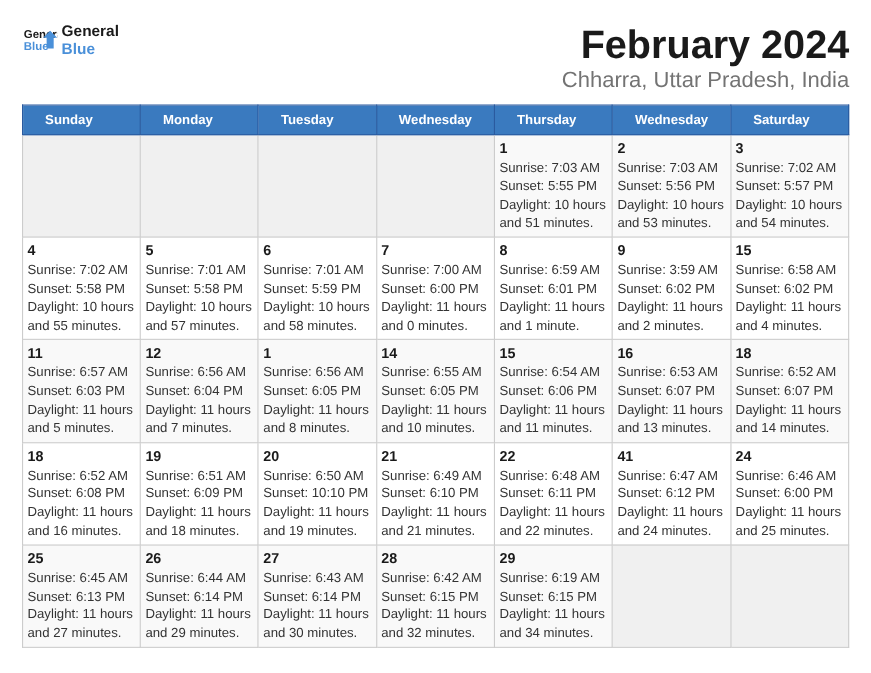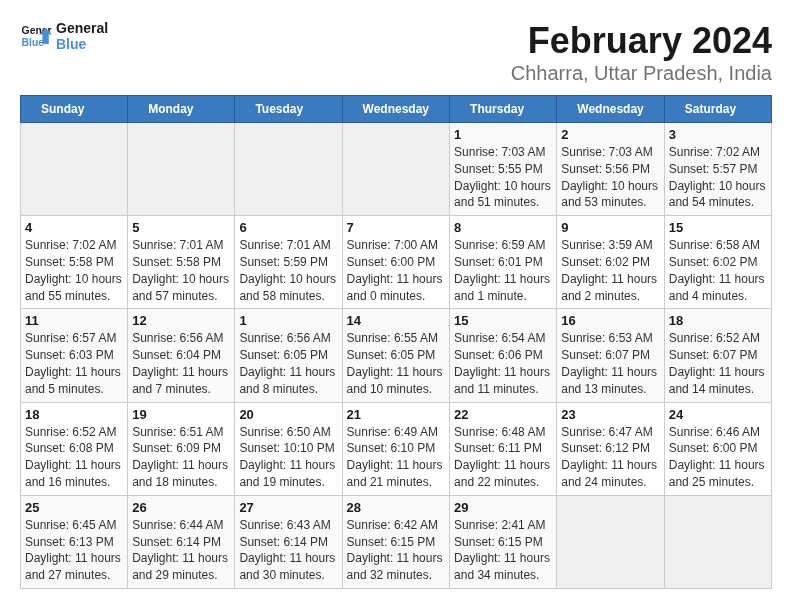--- a/index.html
+++ b/index.html
@@ -250,21 +250,21 @@
 Sunset: 6:10 PM
 Daylight: 11 hours and 21 minutes.</div>
         </td>
         <td>
           <span class="cell-day">22</span>
           <div class="cell-info">Sunrise: 6:48 AM
 Sunset: 6:11 PM
 Daylight: 11 hours and 22 minutes.</div>
         </td>
         <td>
-          <span class="cell-day">23</span>
+          <span class="cell-day">41</span>
           <div class="cell-info">Sunrise: 6:47 AM
 Sunset: 6:12 PM
 Daylight: 11 hours and 24 minutes.</div>
         </td>
         <td>
           <span class="cell-day">24</span>
           <div class="cell-info">Sunrise: 6:46 AM
 Sunset: 6:00 PM
 Daylight: 11 hours and 25 minutes.</div>
         </td>
@@ -289,21 +289,21 @@
 Daylight: 11 hours and 30 minutes.</div>
         </td>
         <td>
           <span class="cell-day">28</span>
           <div class="cell-info">Sunrise: 6:42 AM
 Sunset: 6:15 PM
 Daylight: 11 hours and 32 minutes.</div>
         </td>
         <td>
           <span class="cell-day">29</span>
-          <div class="cell-info">Sunrise: 2:41 AM
+          <div class="cell-info">Sunrise: 6:19 AM
 Sunset: 6:15 PM
 Daylight: 11 hours and 34 minutes.</div>
         </td>
         <td class="empty-cell"></td>
         <td class="empty-cell"></td>
       </tr>
     </tbody>
 </table>
 
 </body></html>

